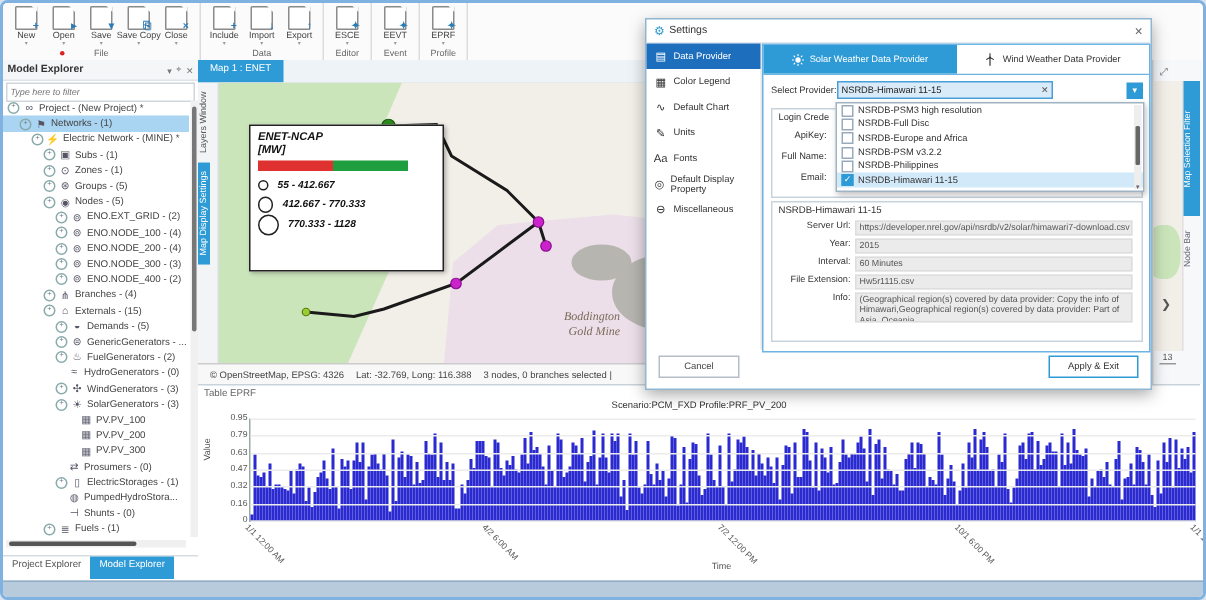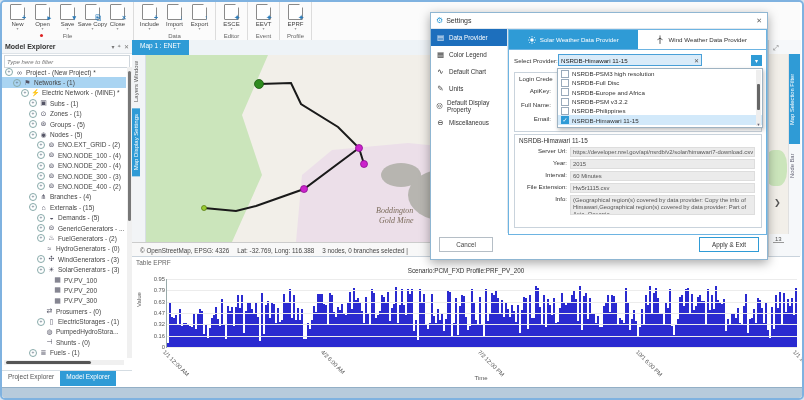--- a/index.html
+++ b/index.html
@@ -426,20 +426,42 @@
           <polyline points="113,29 145,28 155,49 192,72 213,93 218,109" fill="none" stroke="#1a1a1a" stroke-width="2"></polyline>
           <polyline points="213,93 158,134 110,151 90,156 58,153" fill="none" stroke="#1a1a1a" stroke-width="2"></polyline>
           <circle cx="113" cy="29" r="4.5" fill="#2e8b1e" stroke="#1b5a10" stroke-width="0.8"></circle>
           <circle cx="213" cy="93" r="3.5" fill="#cc22cc" stroke="#8a1090" stroke-width="0.8"></circle>
           <circle cx="218" cy="109" r="3.5" fill="#cc22cc" stroke="#8a1090" stroke-width="0.8"></circle>
           <circle cx="158" cy="134" r="3.5" fill="#cc22cc" stroke="#8a1090" stroke-width="0.8"></circle>
           <circle cx="58" cy="153" r="2.5" fill="#9acd32" stroke="#5a7d10" stroke-width="0.8"></circle>
           <text x="230" y="158" font-size="8" font-style="italic" fill="#7a6a5a" font-family="Liberation Serif, serif">Boddington</text>
           <text x="233" y="168" font-size="8" font-style="italic" fill="#7a6a5a" font-family="Liberation Serif, serif">Gold Mine</text>
         </svg>
+        <div id="legend">
+          <div class="leg-title">ENET-NCAP</div>
+          <div class="leg-title">[MW]</div>
+          <div id="leg-bars">
+              <div class="leg-bar" style="background: rgb(224, 49, 49);"></div>
+              <div class="leg-bar" style="background: rgb(30, 158, 62);"></div>
+            </div>
+          <div id="leg-rows">
+              <div class="leg-row">
+                <div class="leg-circ" style="width: 5px; height: 5px;"></div>
+                <div class="leg-lab">55 - 412.667</div>
+              </div>
+              <div class="leg-row">
+                <div class="leg-circ" style="width: 8.5px; height: 8.5px;"></div>
+                <div class="leg-lab">412.667 - 770.333</div>
+              </div>
+              <div class="leg-row">
+                <div class="leg-circ" style="width: 12px; height: 12px;"></div>
+                <div class="leg-lab">770.333 - 1128</div>
+              </div>
+            </div>
+        </div>
       </div>
     </div>
     <div id="map-status">
       <span>© OpenStreetMap, EPSG: 4326</span>
       <span>Lat: -32.769, Long: 116.388</span>
       <span>3 nodes, 0 branches selected |</span>
     </div>
   </div>
 
   <div id="right-strip">
@@ -815,20 +837,24 @@
         </div>
         <div class="nav-item">
           <div class="nav-icon">∿</div>
           <span>Default Chart</span>
         </div>
         <div class="nav-item">
           <div class="nav-icon">✎</div>
           <span>Units</span>
         </div>
         <div class="nav-item">
+          <div class="nav-icon">Aa</div>
+          <span>Fonts</span>
+        </div>
+        <div class="nav-item">
           <div class="nav-icon">◎</div>
           <span>Default Display Property</span>
         </div>
         <div class="nav-item">
           <div class="nav-icon">⊖</div>
           <span>Miscellaneous</span>
         </div>
       </div>
     <div id="dlg-content">
       <div id="dlg-tabs">

